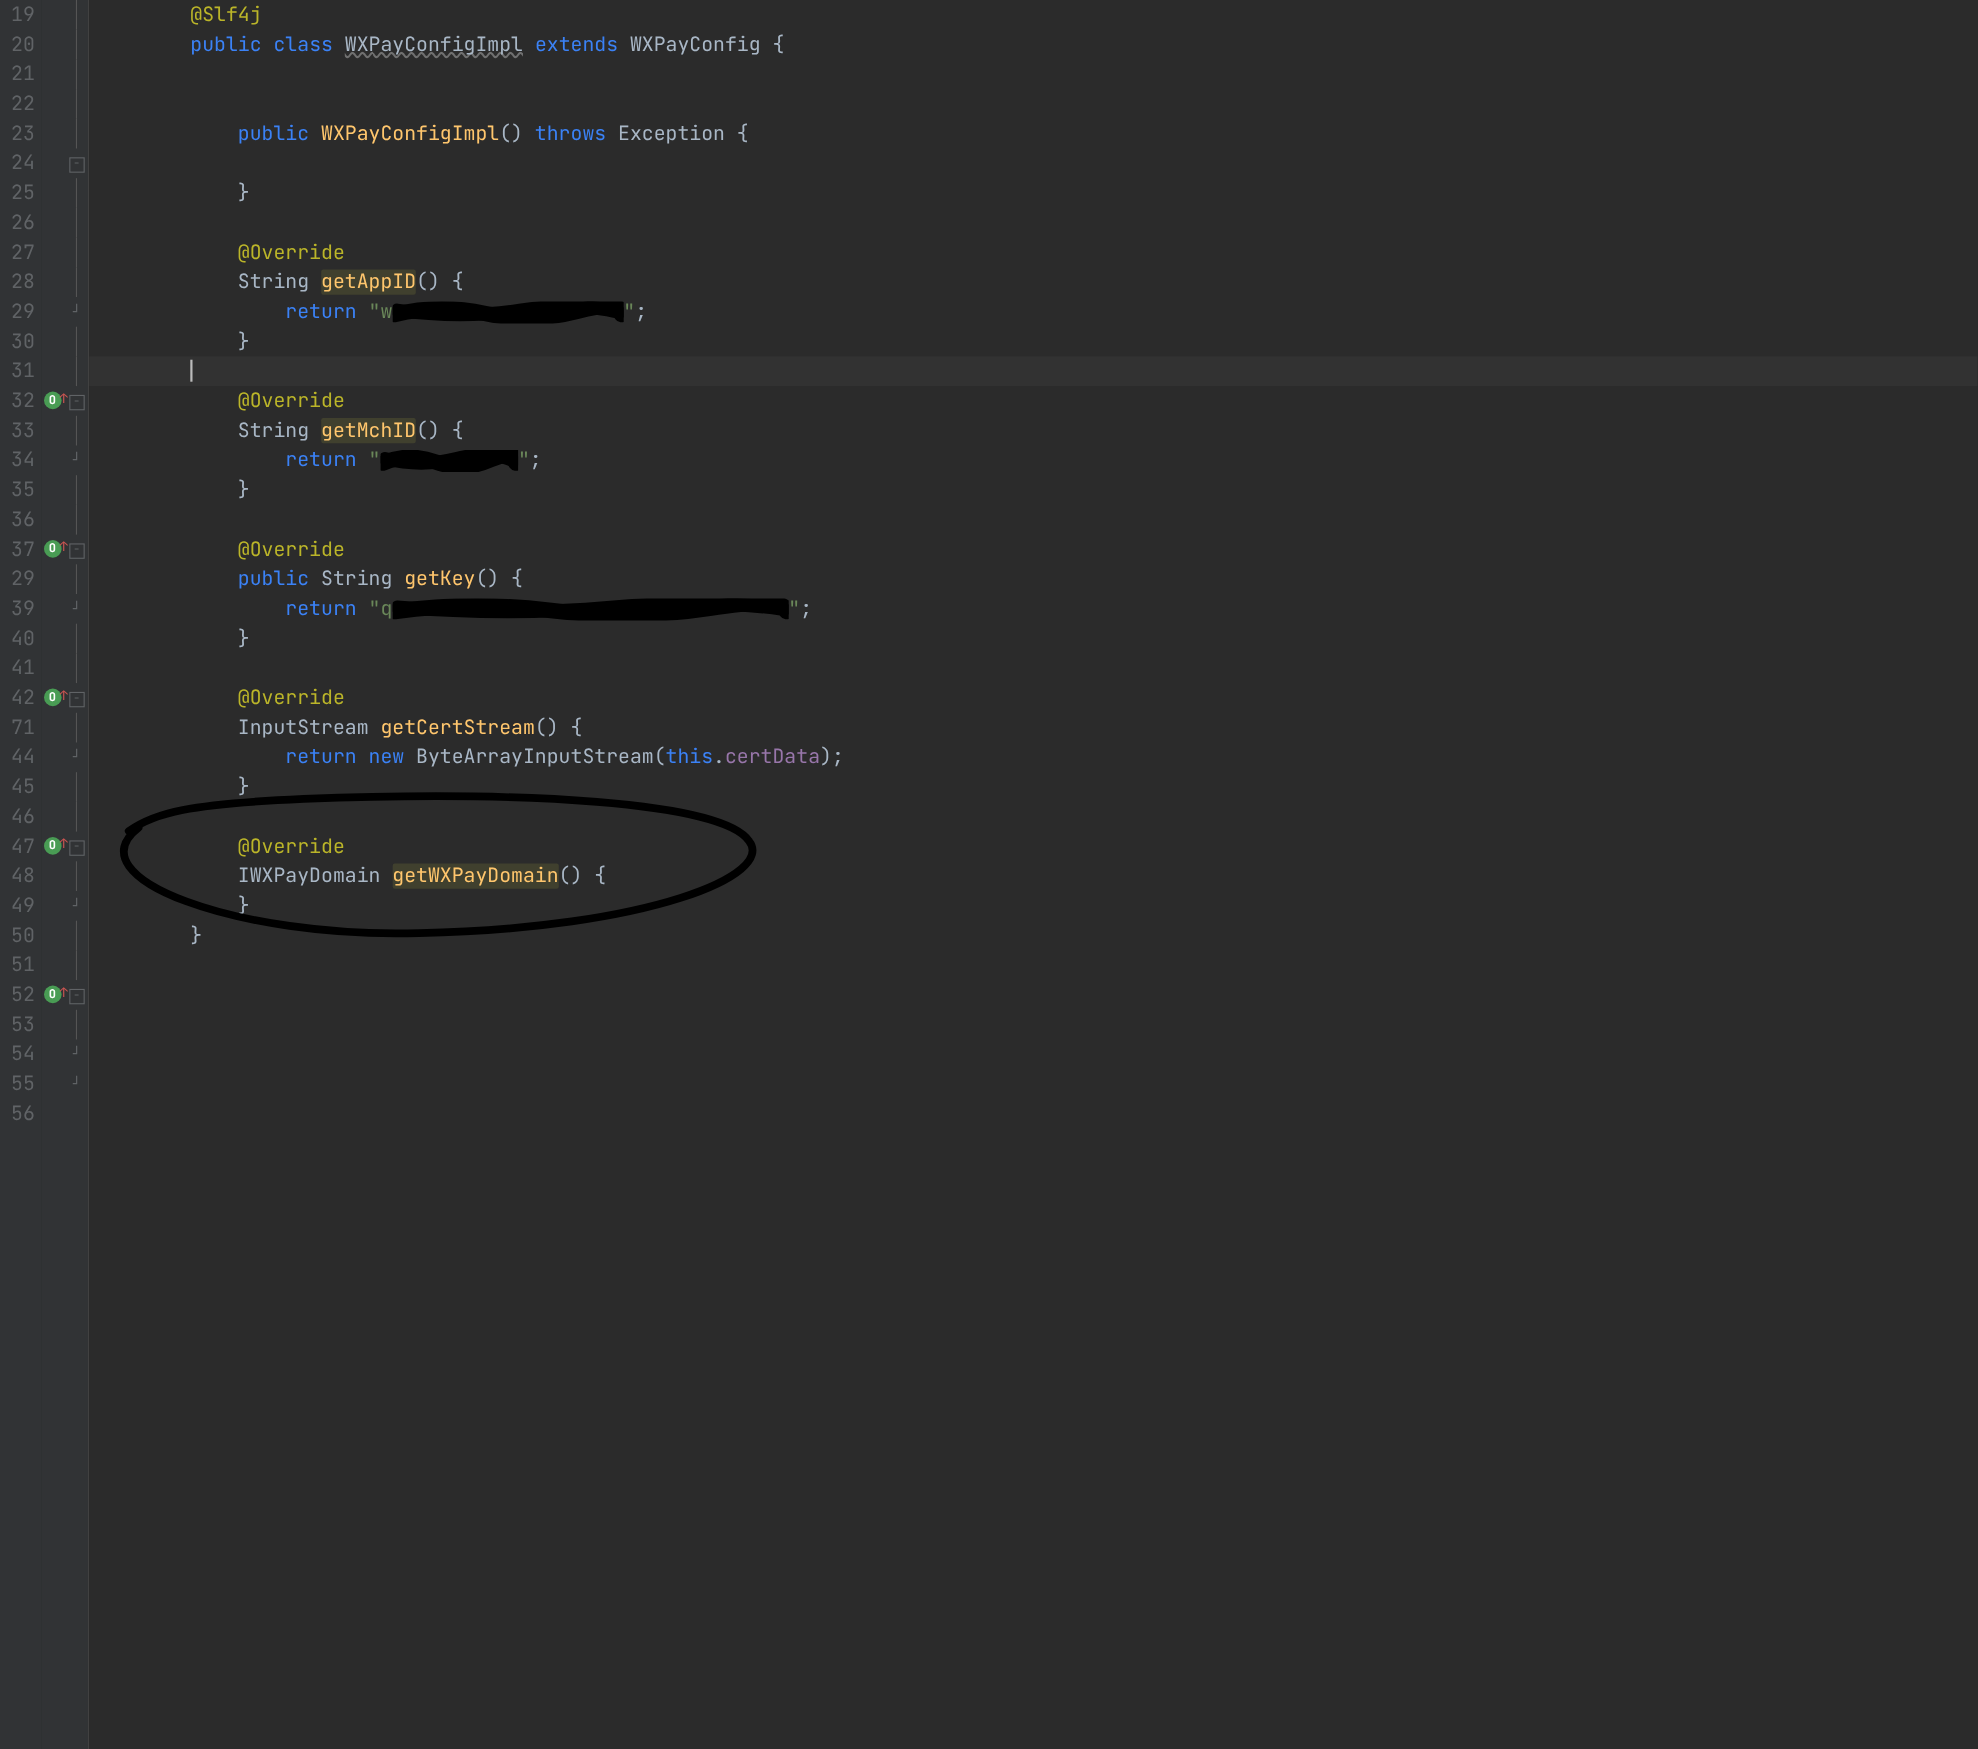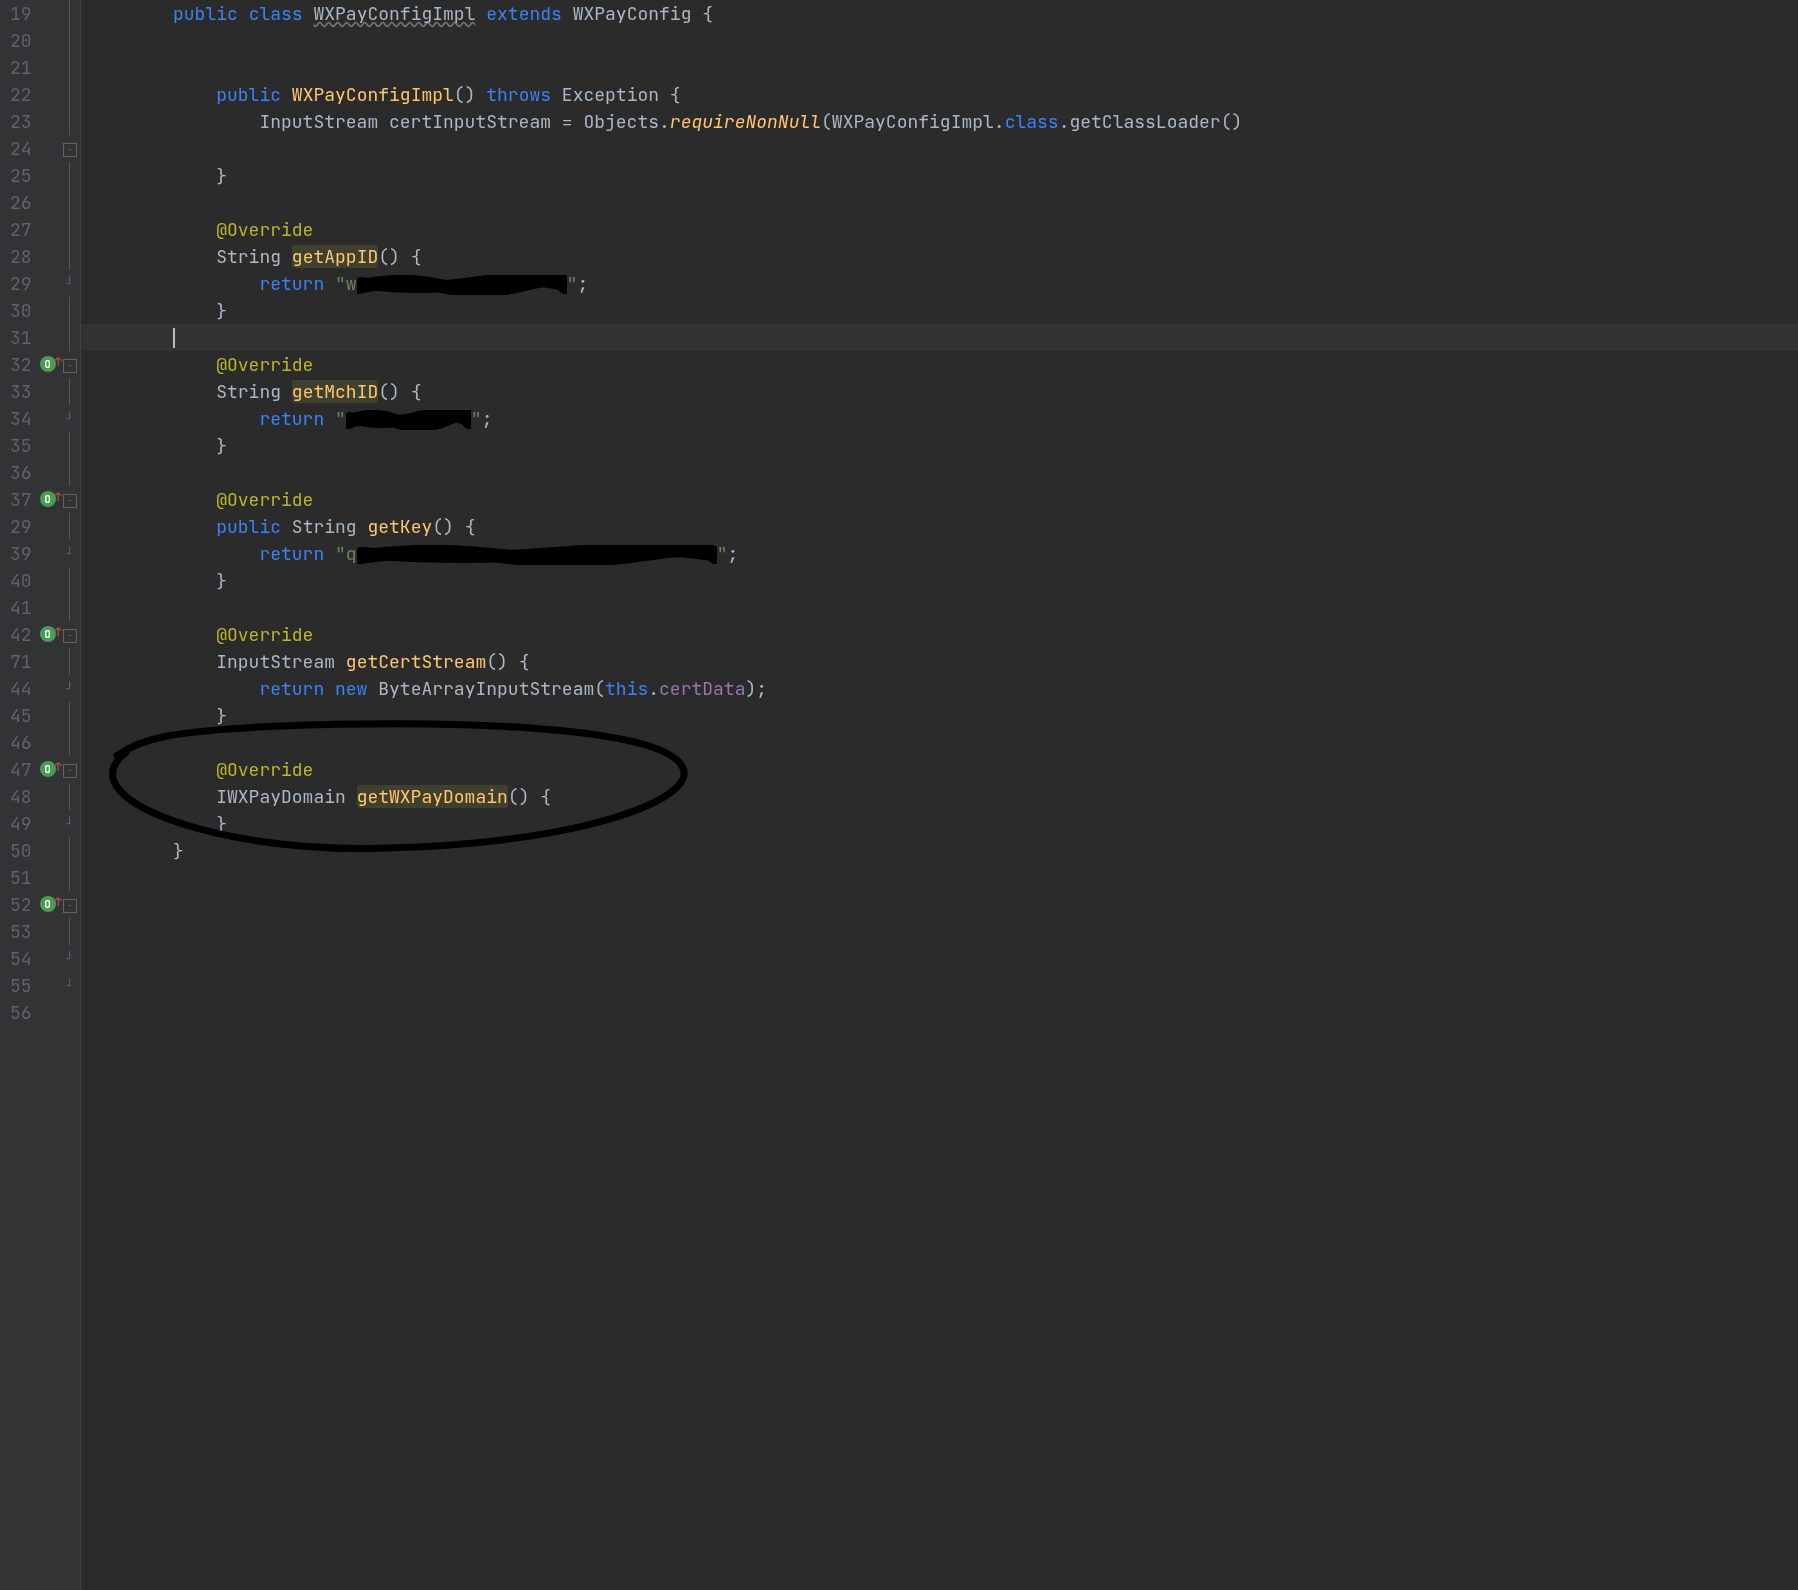--- a/index.html
+++ b/index.html
@@ -253,25 +253,25 @@
       <div class="line" style="padding: 0px;"><div class="fold-line"></div></div>
       <div class="line" style="padding: 0px;"><div class="fold-line"></div></div>
       <div class="line"><span class="fold-glyph">−</span></div>
       <div class="line" style="padding: 0px;"><div class="fold-line"></div></div>
       <div class="line"><span class="fold-glyph" style="border: none;">┘</span></div>
       <div class="line"><span class="fold-glyph" style="border: none;">┘</span></div>
       <div class="line"></div>
     </div>
   <div class="code-col" id="code">
 
+  <div class="line">        <span class="annot">@Slf4j</span></div>
       <div class="line">        <span class="kw">public </span><span class="kw">class </span><span class="type underline-wavy">WXPayConfigImpl</span><span class="type"> </span><span class="kw">extends </span><span class="type">WXPayConfig</span><span class="type"> {</span></div>
       <div class="line"></div>
       <div class="line"></div>
       <div class="line">            <span class="kw">public </span><span class="method">WXPayConfigImpl</span><span class="type">() </span><span class="kw">throws </span><span class="type">Exception {</span></div>
-      <div class="line">                <span class="type">InputStream certInputStream = Objects.</span><span class="method italic">requireNonNull</span><span class="type">(WXPayConfigImpl.</span><span class="kw">class</span><span class="type">.getClassLoader()</span></div>
       <div class="line"></div>
       <div class="line">            <span class="type">}</span></div>
       <div class="line"></div>
       <div class="line">            <span class="annot">@Override</span></div>
       <div class="line">            <span class="type">String </span><span class="method hl-bg">getAppID</span><span class="type">() {</span></div>
       <div class="line">                <span class="kw">return </span><span class="str">"w</span><span class="redact"><svg width="210" height="20">
     <path d="M2 12 Q 42 2, 84 11 T 168 9 T 208 12" stroke="#000" stroke-width="14" stroke-linecap="round" fill="none"></path>
     <path d="M4 8 Q 63 16, 115.50000000000001 8 T 206 10" stroke="#000" stroke-width="12" stroke-linecap="round" fill="none"></path>
   </svg></span><span class="str">"</span><span class="type">;</span></div>
       <div class="line">            <span class="type">}</span></div>

